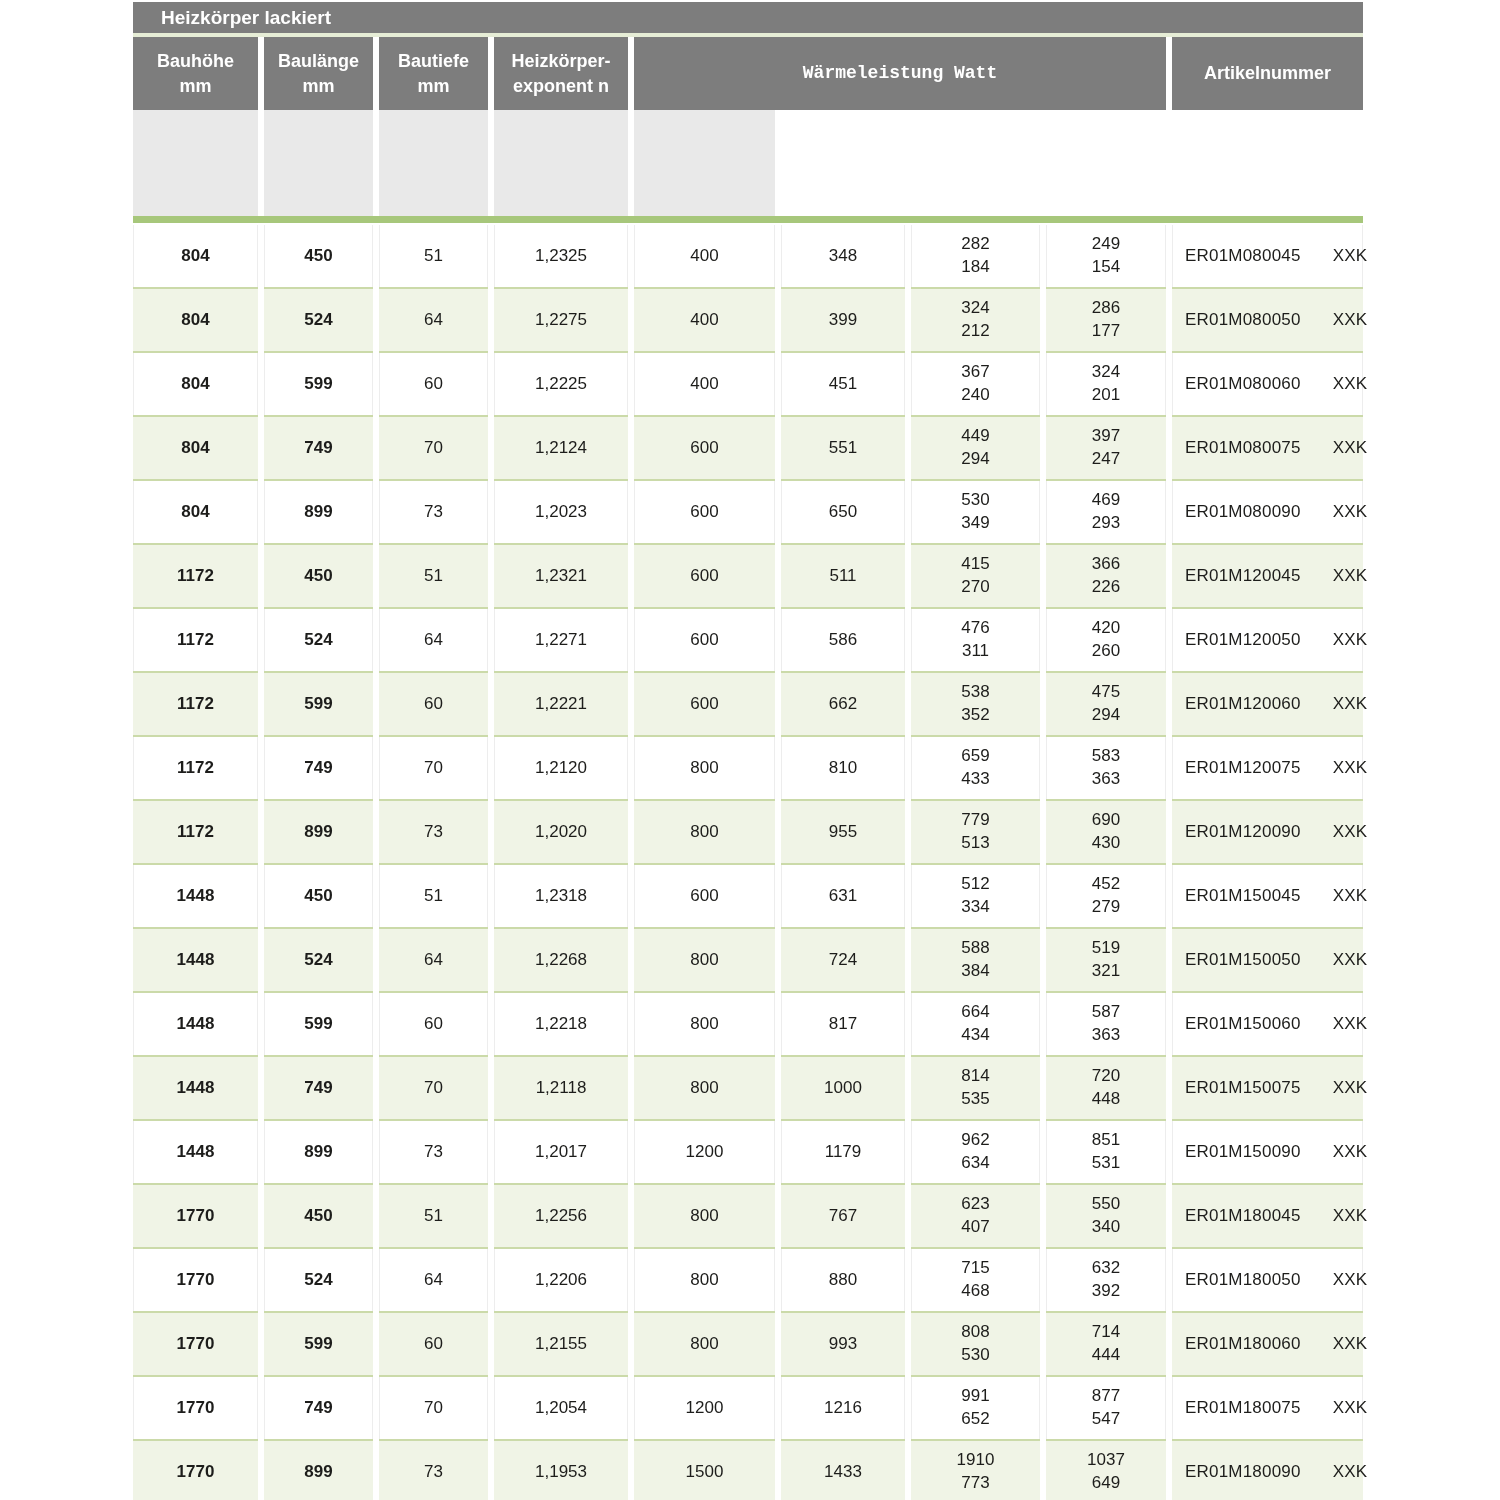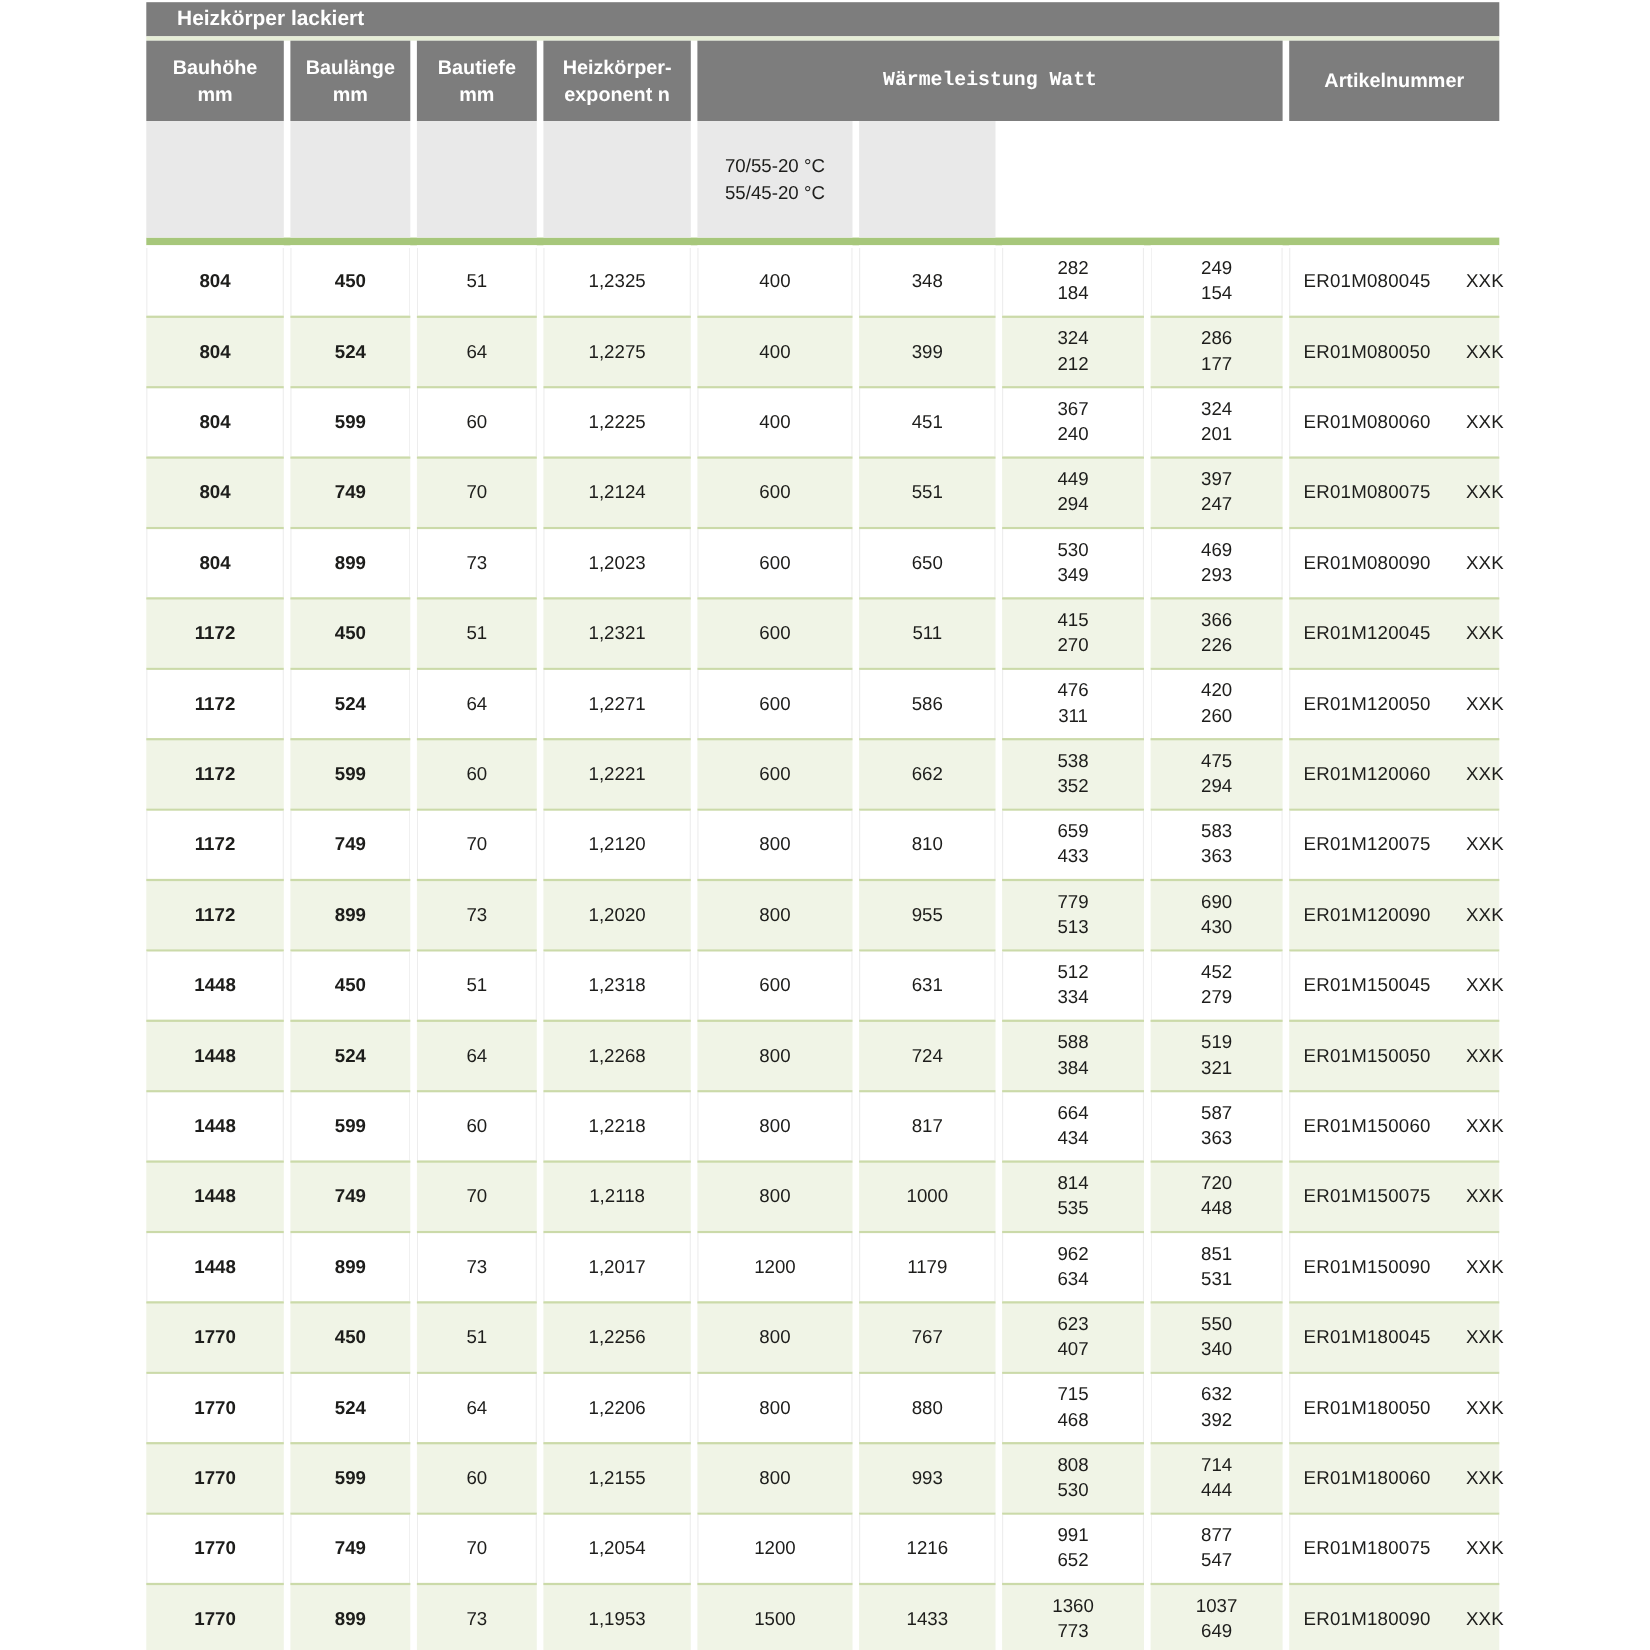--- a/index.html
+++ b/index.html
@@ -69,24 +69,20 @@
     <div class="cell">
       <span>Artikelnummer</span>
     </div>
   </div>
 
   <div class="grid hb">
     <div class="cell"></div>
     <div class="cell"></div>
     <div class="cell"></div>
     <div class="cell"></div>
-    <div class="cell">
-      <span>70/55-20 °C</span>
-      <span>55/45-20 °C</span>
-    </div>
     <div class="cell"></div>
   </div>
 
   <div class="band"></div>
 
   <div>
       <div class="grid row white">
         <div class="cell b">
           <span>804</span>
         </div>
@@ -726,21 +722,21 @@
         <div class="cell">
           <span>1,1953</span>
         </div>
         <div class="cell">
           <span>1500</span>
         </div>
         <div class="cell">
           <span>1433</span>
         </div>
         <div class="cell">
-          <span>1360</span>
+          <span>1910</span>
           <span>773</span>
         </div>
         <div class="cell">
           <span>1037</span>
           <span>649</span>
         </div>
         <div class="cell art">
           <span>ER01M180090</span>
           <span class="dot"></span>
           <span>XXK</span>

